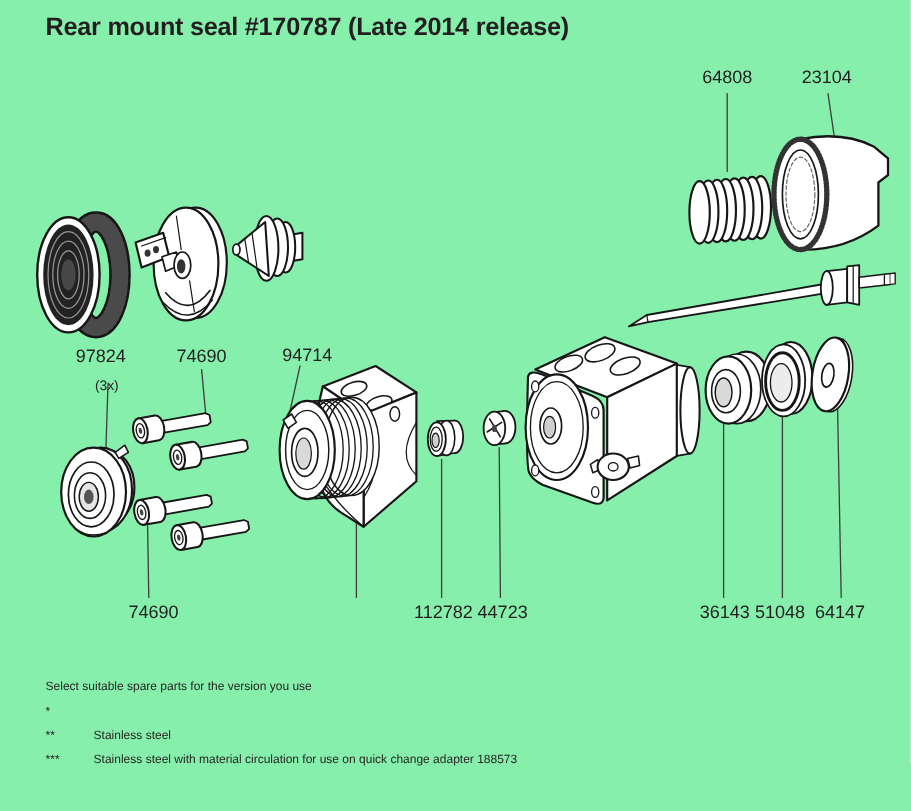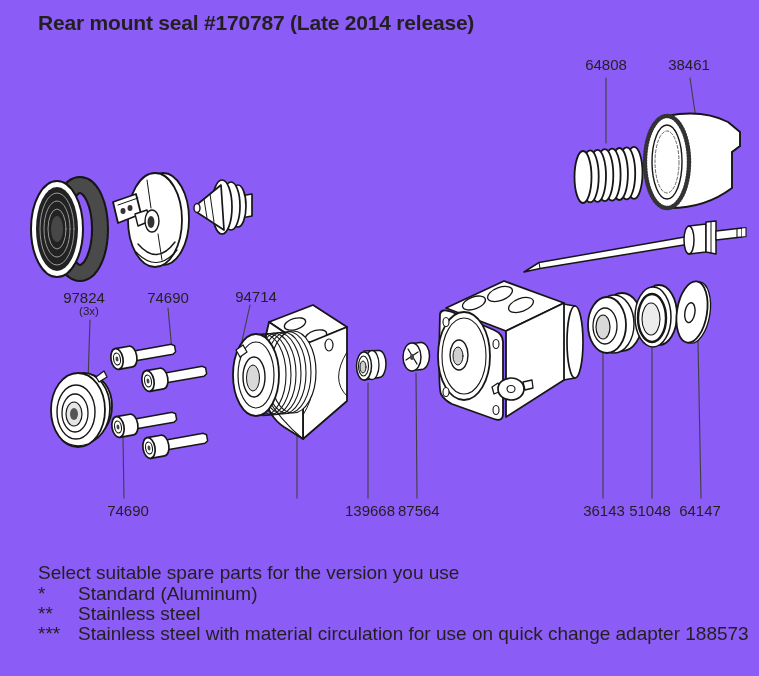--- a/index.html
+++ b/index.html
@@ -1,25 +1,25 @@
 <!DOCTYPE html>
 <html><head>
 <meta charset="utf-8">
 <style>
   html,body{margin:0;padding:0;background:#fff;}
-  .canvas{position:relative;width:759px;height:676px;background:#8b5cf6;overflow:hidden;
+  .canvas{position:relative;width:759px;height:676px;background:#86efac;overflow:hidden;
           font-family:"Liberation Sans",sans-serif;color:#231f20;}
   .title{position:absolute;left:38px;top:11px;font-size:21px;font-weight:bold;
          letter-spacing:-0.2px;color:#231f20;white-space:nowrap;}
   svg.art{position:absolute;left:0;top:0;}
   .pl{position:absolute;font-size:15px;color:#231f20;white-space:nowrap;line-height:1;}
   .pl.c{transform:translateX(-50%);}
   .qty{position:absolute;font-size:11.5px;color:#231f20;transform:translateX(-50%);line-height:1;}
   .variants{position:absolute;left:278px;top:502px;font-size:15px;line-height:18px;}
-  .legend{position:absolute;left:38px;top:563px;font-size:19px;color:#231f20;}
+  .legend{position:absolute;left:38px;top:563px;font-size:10px;color:#231f20;}
   .legend .lrow{display:flex;line-height:20px;}
   .legend .marker{width:40px;flex:0 0 40px;}
   .legend .intro{line-height:20px;margin-bottom:1px;}
 </style>
 </head>
 <body>
 
 <div class="canvas">
 
   <div class="title">Rear mount seal #170787 (Late 2014 release)</div>
@@ -235,39 +235,38 @@
     </g>
 
     <g stroke="#161616" transform="rotate(9 692 312)">
       <ellipse cx="695" cy="312" rx="15" ry="31" fill="#fff" stroke-width="1.3"></ellipse>
       <ellipse cx="692" cy="312" rx="15" ry="31" fill="#fff" stroke-width="1.8"></ellipse>
       <ellipse cx="690" cy="313" rx="5" ry="10" fill="#fff" stroke-width="1.4"></ellipse>
     </g>
   </svg>
 
   <div class="pl c" style="left:606px;top:57px">64808</div>
-  <div class="pl c" style="left:689px;top:57px">38461</div>
+  <div class="pl c" style="left:689px;top:57px">23104</div>
   <div class="pl c" style="left:84px;top:290px">97824</div>
-  <div class="qty" style="left:89px;top:306px">(3x)</div>
+  <div class="qty" style="left:89px;top:317px">(3x)</div>
   <div class="pl c" style="left:168px;top:290px">74690</div>
   <div class="pl c" style="left:256px;top:289px">94714</div>
   <div class="pl c" style="left:128px;top:503px">74690</div>
 
 
-  <div class="pl" style="left:345px;top:503px">139668</div>
-  <div class="pl" style="left:398px;top:503px">87564</div>
+  <div class="pl" style="left:345px;top:503px">112782</div>
+  <div class="pl" style="left:398px;top:503px">44723</div>
   <div class="pl c" style="left:604px;top:503px">36143</div>
   <div class="pl c" style="left:650px;top:503px">51048</div>
   <div class="pl c" style="left:700px;top:503px">64147</div>
 
   <div class="legend">
     <div class="intro">Select suitable spare parts for the version you use</div>
     <div class="lrow">
       <span class="marker">*</span>
-      <span>Standard (Aluminum)</span>
     </div>
     <div class="lrow">
       <span class="marker">**</span>
       <span>Stainless steel</span>
     </div>
     <div class="lrow">
       <span class="marker">***</span>
       <span>Stainless steel with material circulation for use on quick change adapter 188573</span>
     </div>
   </div>

